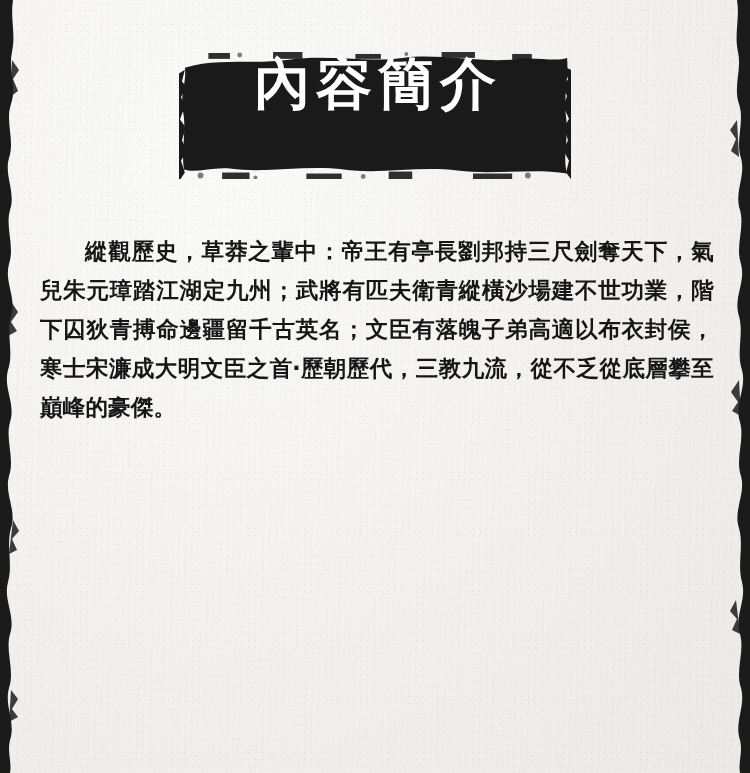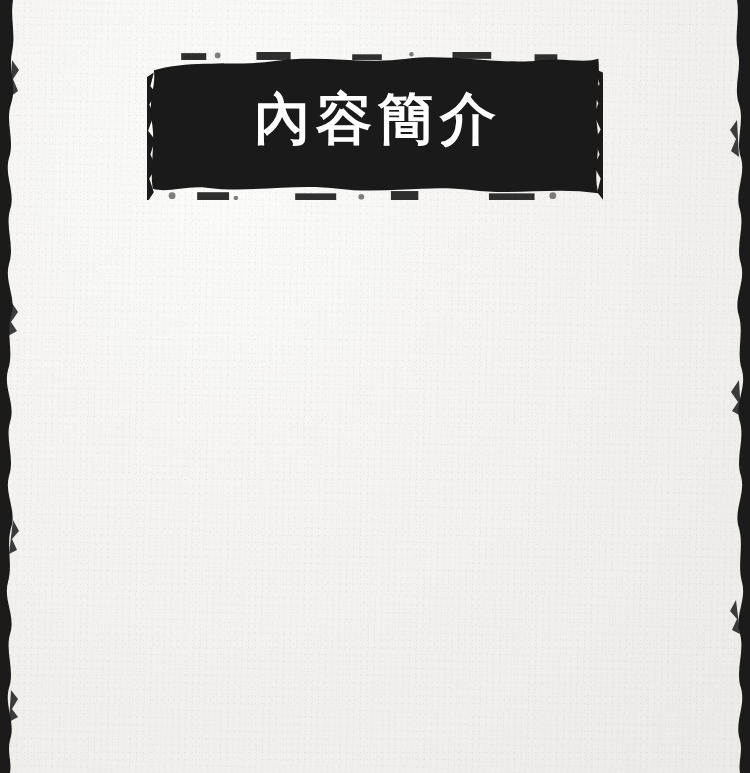--- a/index.html
+++ b/index.html
@@ -58,24 +58,23 @@
   .banner-wrap {
     position: absolute;
     left: 0;
     right: 0;
     top: 52px;
     display: flex;
     justify-content: center;
   }
   .banner {
     position: relative;
-    width: 456px;
+    width: 392px;
     height: 130px;
     display: flex;
-    align-items: center;
     justify-content: center;
   }
   .banner .brush {
     position: absolute;
     inset: 0;
   }
   .banner-title {
     position: relative;
     z-index: 3;
     color: #ffffff;
@@ -158,15 +157,16 @@
           <circle cx="356" cy="126" r="3"></circle>
           <circle cx="62" cy="3" r="2.5"></circle>
           <circle cx="232" cy="2" r="2"></circle>
         </g>
       </svg>
       <div class="banner-title">內容簡介</div>
     </div>
   </div>
 
   <div class="content">
+    <p class="para">縱觀歷史，草莽之輩中：帝王有亭長劉邦持三尺劍奪天下，氣兒朱元璋踏江湖定九州；武將有匹夫衛青縱橫沙場建不世功業，階下囚狄青搏命邊疆留千古英名；文臣有落魄子弟高適以布衣封侯，寒士宋濂成大明文臣之首‧歷朝歷代，三教九流，從不乏從底層攀至巔峰的豪傑。</p>
   </div>
 
 </div>
 
 </body></html>

